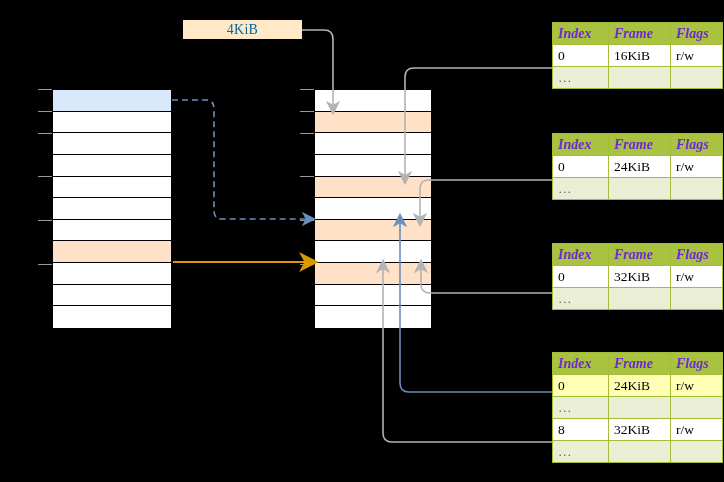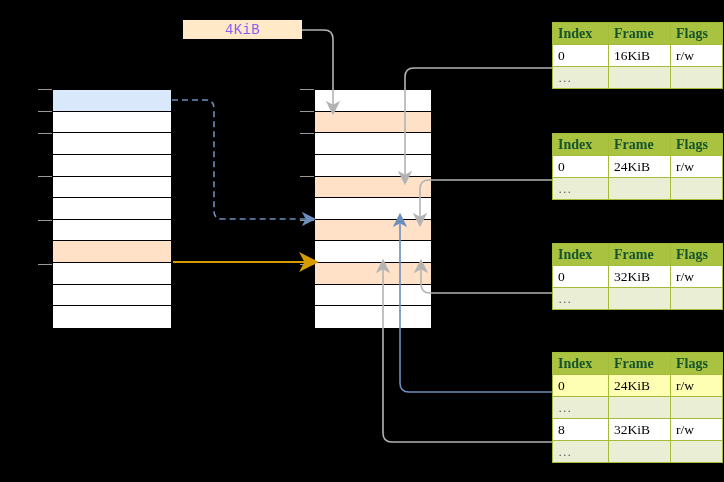--- a/index.html
+++ b/index.html
@@ -11,30 +11,30 @@
   .col{position:absolute;border:1px solid #000;box-sizing:border-box;background:#fff;}
   .cell{box-sizing:border-box;border-bottom:1px solid #000;background:#fff;}
   .cell:last-child{border-bottom:none;}
   .cell.blue{background:#dae8fc;}
   .cell.peach{background:#ffe1c8;}
 
   
   .tick{position:absolute;height:1px;background:#9a9a9a;width:14px;}
 
   
-  .kib-label{position:absolute;background:#ffe9c6;color:#8b5cf6;
+  .kib-label{position:absolute;background:#ffe9c6;color:#0369a1;
              display:flex;align-items:center;justify-content:center;
-             font-size:14px;letter-spacing:.3px;font-family:Liberation Mono, monospace;}
+             font-size:14px;letter-spacing:.3px;}
 
   
   .ptable{position:absolute;border-collapse:collapse;background:#fff;
           font-size:13.5px;color:#000;}
   .ptable td,.ptable th{border:1px solid #a3bd38;padding:2px 5px;
           height:22px;box-sizing:border-box;text-align:left;font-weight:normal;}
-  .ptable th{background:#a9c23f;color:#14532d;font-weight:bold;font-size:14px;}
+  .ptable th{background:#a9c23f;color:#6d28d9;font-weight:bold;font-size:14px;font-style:italic;}
   .ptable td.alt{background:#e9eed4;color:#6a6a6a;letter-spacing:2px;}
   .ptable td.hl{background:#ffffb3;}
   .c-index{width:56px;}
   .c-frame{width:62px;}
   .c-flags{width:52px;}
 
   svg.lines{position:absolute;left:0;top:0;width:724px;height:482px;
             pointer-events:none;overflow:visible;}
 </style>
 </head>

